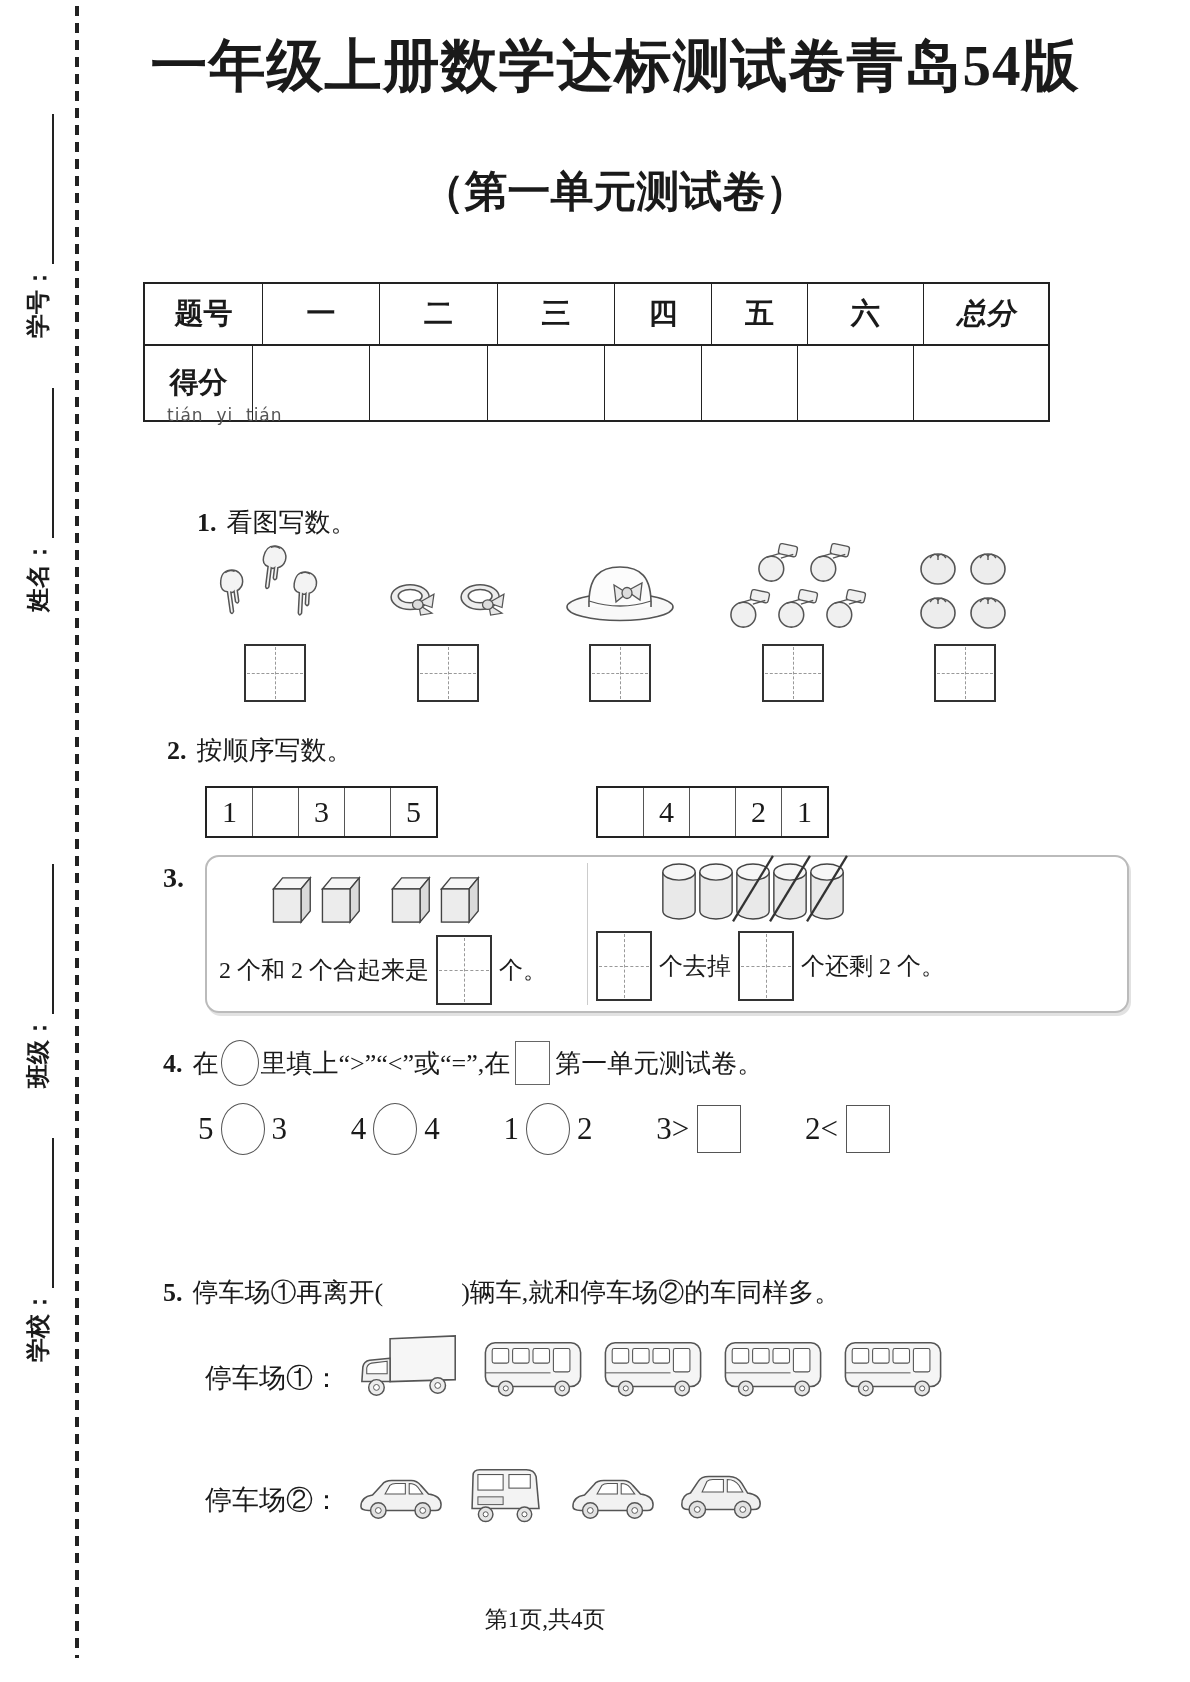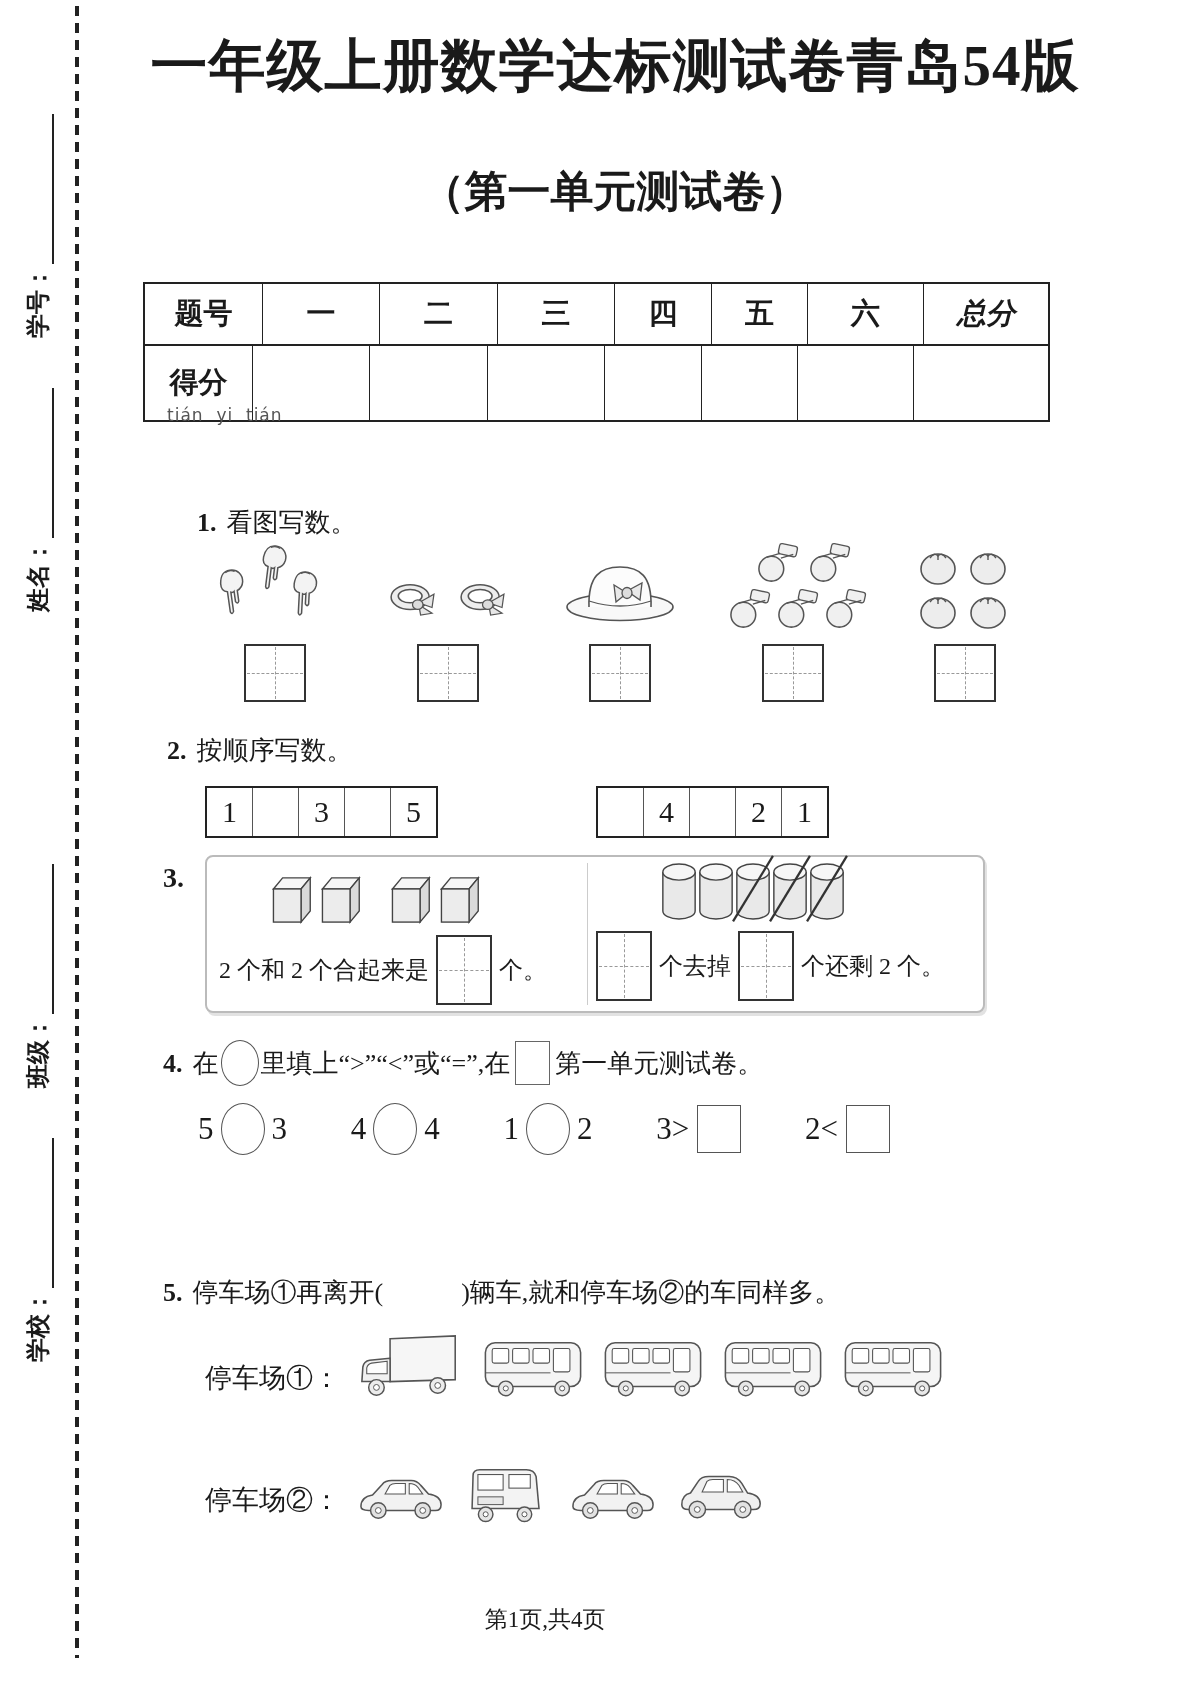--- a/index.html
+++ b/index.html
@@ -40,22 +40,22 @@
   .wgrid{width:58px;height:54px;border:2.5px solid #333;position:relative;background:#fff;margin-top:10px;}
   .wgrid::before{content:"";position:absolute;left:50%;top:1px;bottom:1px;border-left:1.6px dashed #999;}
   .wgrid::after{content:"";position:absolute;top:50%;left:1px;right:1px;border-top:1.6px dashed #999;}
   .wgrid.tall{width:52px;height:66px;margin:0 7px;flex:none;display:inline-block;vertical-align:middle;}
   
   .strip{position:absolute;top:786px;display:flex;border:2.5px solid #222;background:#fff;}
   .strip-cell{width:45px;height:48px;border-right:1.3px solid #555;display:flex;
     align-items:center;justify-content:center;font-size:30px;}
   .strip-cell:last-child{border-right:none;}
   
-  .q3-panel{position:absolute;left:205px;top:855px;width:780px;height:158px;border:2px solid #bbb;
-    border-radius:8px;display:flex;box-shadow:2px 3px 0 #e2e2e2;background:#fff;box-sizing:border-box;}
+  .q3-panel{position:absolute;left:205px;top:855px;width:924px;height:158px;border:2px solid #bbb;
+    border-radius:14px;display:flex;box-shadow:2px 3px 0 #e2e2e2;background:#fff;box-sizing:border-box;}
   .q3-left{width:380px;padding:10px 0 0 12px;box-sizing:border-box;}
   .q3-divider{border-left:1.5px solid #ccc;margin:6px 0;}
   .q3-right{flex:1;padding:6px 6px 0 8px;}
   .q3-icons{display:flex;align-items:flex-end;height:64px;}
   .q3-text{margin-top:4px;font-size:24px;display:flex;align-items:center;white-space:nowrap;}
   
   .inline-circle{display:inline-block;width:36px;height:44px;border:1.7px solid #555;
     border-radius:50%;vertical-align:middle;margin:0 2px 6px 2px;}
   .inline-sq{display:inline-block;width:33px;height:42px;border:1.4px solid #666;
     vertical-align:middle;margin:0 5px 6px 5px;}

